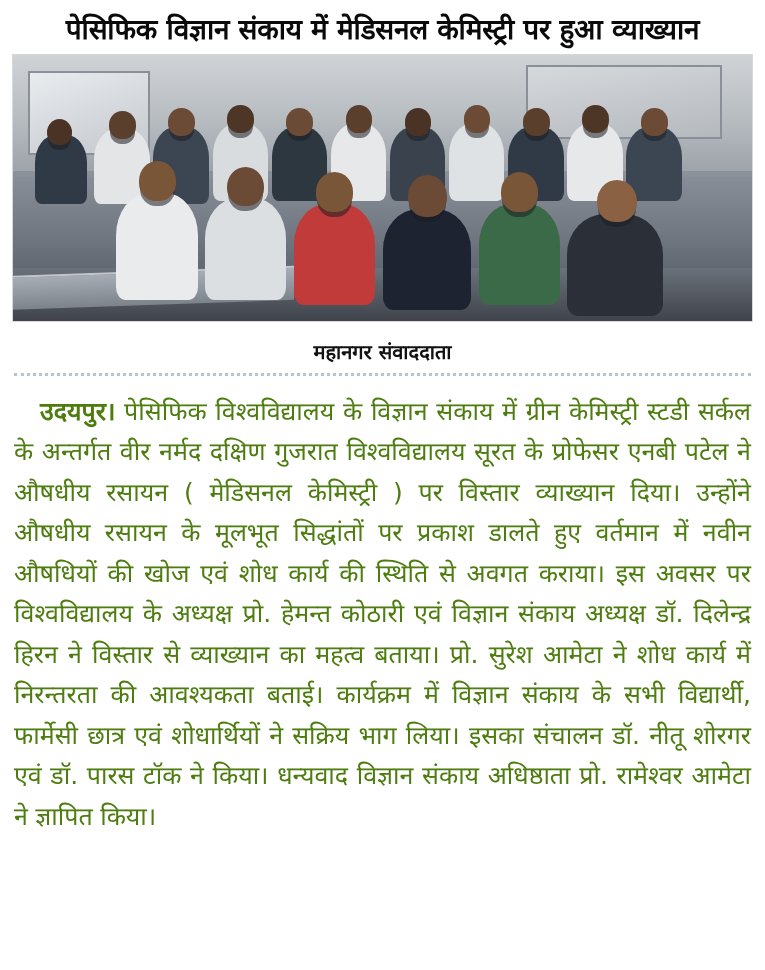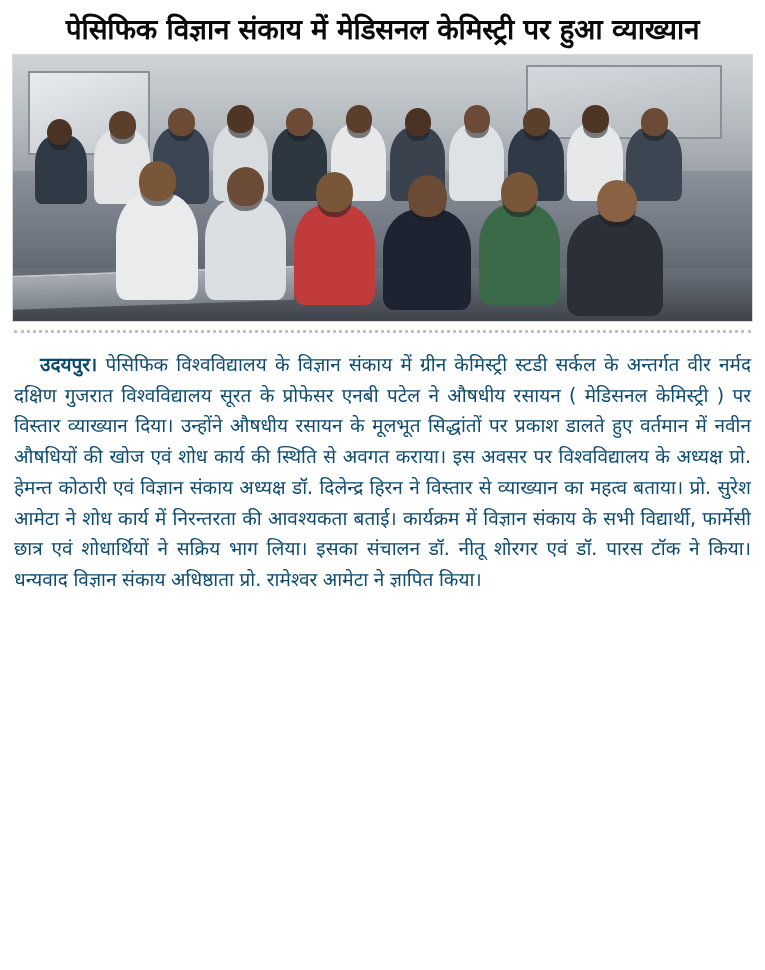--- a/index.html
+++ b/index.html
@@ -94,25 +94,25 @@
     margin: 16px 0 8px 0;
     color: #111;
   }
   .dotted-rule {
     border: none;
     border-top: 3px dotted #b9c3cc;
     margin: 8px 2px 16px 2px;
   }
   .article {
     font-family: "DejaVu Sans", "Liberation Sans", sans-serif;
-    font-size: 19px;
+    font-size: 25px;
     line-height: 1.62;
     text-align: justify;
     text-justify: inter-word;
-    color: #0c4a6e;
+    color: #4d7c0f;
     margin: 0 2px;
     word-spacing: -0.5px;
   }
   .dateline {
     font-weight: bold;
   }
   .indent {
     display: inline-block;
     width: 26px;
   }
@@ -180,19 +180,20 @@
       <div class="head" style="left:53.5%;top:45%;width:5.2%;height:16%;background:#6b4b35;"></div>
 
       <div class="body-s" style="left:63%;top:56%;width:11%;height:38%;background:#3a6a47;"></div>
       <div class="head" style="left:66%;top:44%;width:5%;height:15%;background:#7a5638;"></div>
 
       <div class="body-s" style="left:75%;top:60%;width:13%;height:38%;background:#2b3038;"></div>
       <div class="head" style="left:79%;top:47%;width:5.4%;height:16%;background:#8a6243;"></div>
     </div>
   </div>
 
+  <div class="byline">महानगर संवाददाता</div>
   <hr class="dotted-rule">
 
   <p class="article">
     <span class="indent"></span><span class="dateline">उदयपुर।</span><span> पेसिफिक विश्वविद्यालय के विज्ञान संकाय में ग्रीन केमिस्ट्री स्टडी सर्कल के अन्तर्गत वीर नर्मद दक्षिण गुजरात विश्वविद्यालय सूरत के प्रोफेसर एनबी पटेल ने औषधीय रसायन ( मेडिसनल केमिस्ट्री ) पर विस्तार व्याख्यान दिया। उन्होंने औषधीय रसायन के मूलभूत सिद्धांतों पर प्रकाश डालते हुए वर्तमान में नवीन औषधियों की खोज एवं शोध कार्य की स्थिति से अवगत कराया। इस अवसर पर विश्वविद्यालय के अध्यक्ष प्रो. हेमन्त कोठारी एवं विज्ञान संकाय अध्यक्ष डॉ. दिलेन्द्र हिरन ने विस्तार से व्याख्यान का महत्व बताया। प्रो. सुरेश आमेटा ने शोध कार्य में निरन्तरता की आवश्यकता बताई। कार्यक्रम में विज्ञान संकाय के सभी विद्यार्थी, फार्मेसी छात्र एवं शोधार्थियों ने सक्रिय भाग लिया। इसका संचालन डॉ. नीतू शोरगर एवं डॉ. पारस टॉक ने किया। धन्यवाद विज्ञान संकाय अधिष्ठाता प्रो. रामेश्वर आमेटा ने ज्ञापित किया।</span>
   </p>
 
 </div>
 
 </body></html>

